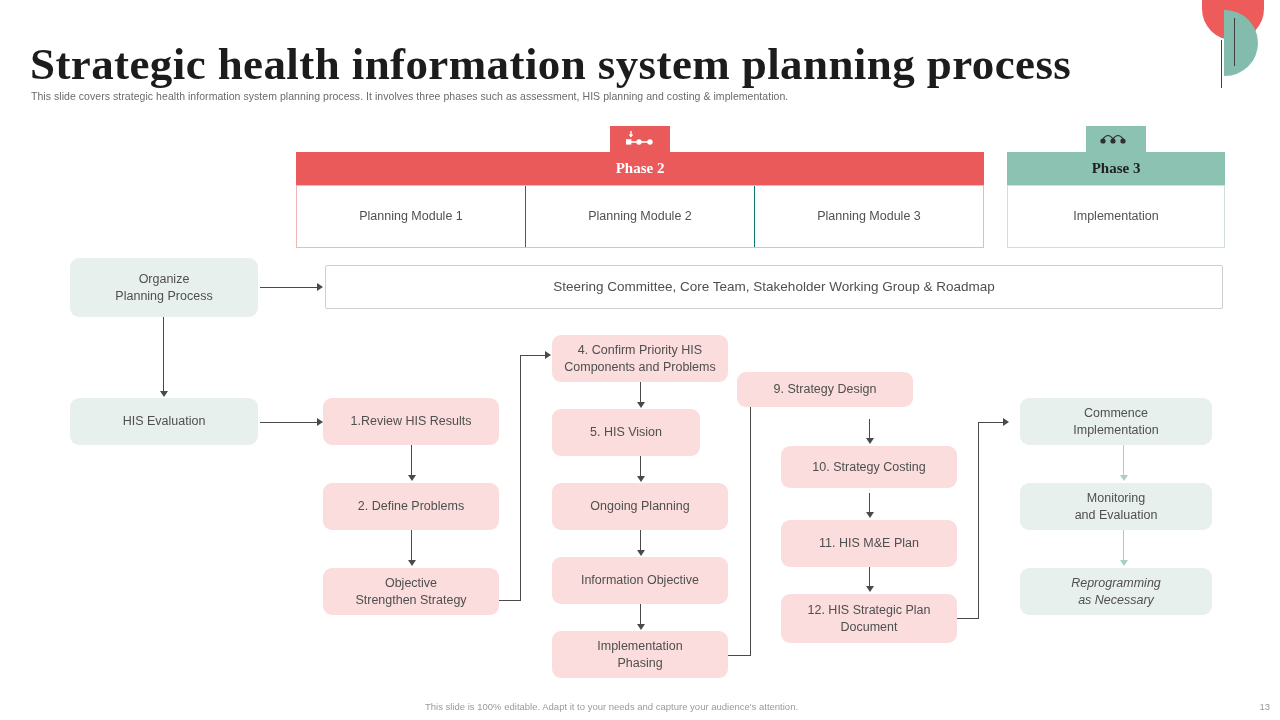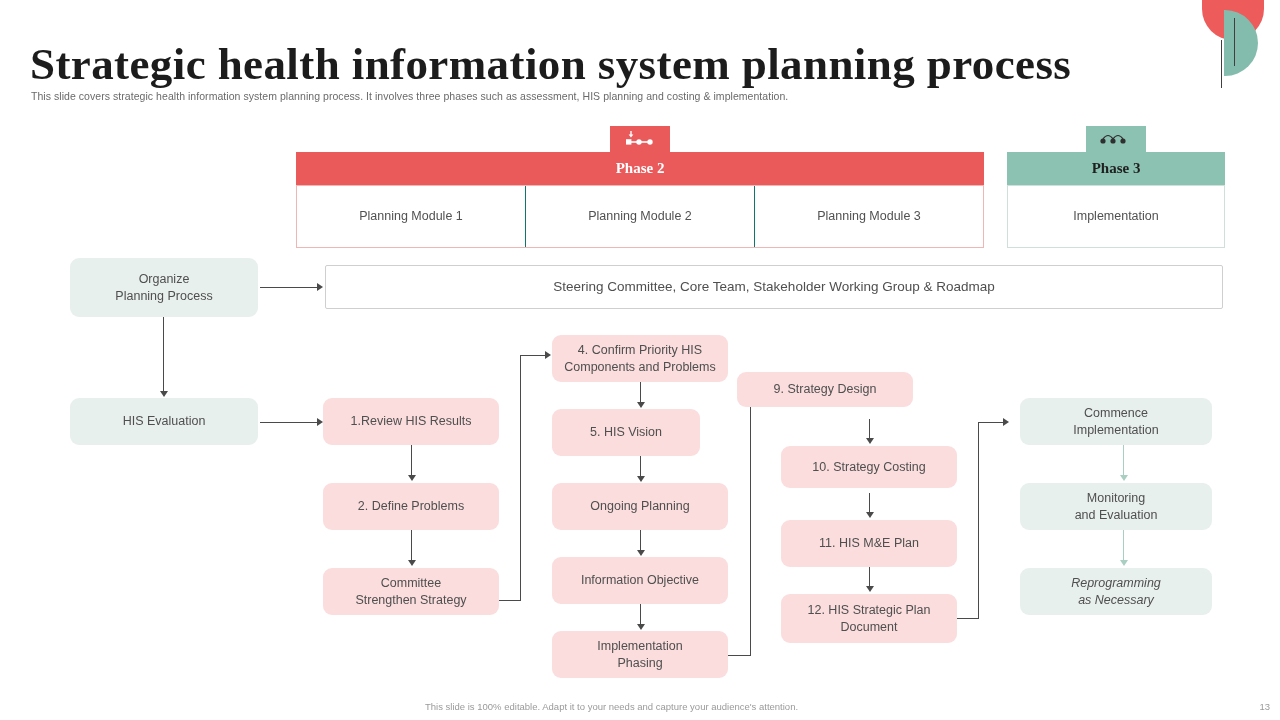--- a/index.html
+++ b/index.html
@@ -165,21 +165,21 @@
   <div class="conn v" style="left:411px;top:445px;height:32px;"></div>
   <div class="arw down" style="left:408px;top:475px;"></div>
 
   <div class="node pink" style="left:323px;top:483px;width:176px;height:47px;">
     <span>2. Define  Problems</span>
   </div>
   <div class="conn v" style="left:411px;top:530px;height:32px;"></div>
   <div class="arw down" style="left:408px;top:560px;"></div>
 
   <div class="node pink" style="left:323px;top:568px;width:176px;height:47px;flex-direction:column;">
-    <span>Committee</span>
+    <span>Objective</span>
     <span>Strengthen Strategy</span>
   </div>
 
   <div class="conn h" style="left:499px;top:600px;width:22px;"></div>
   <div class="conn v" style="left:520px;top:355px;height:246px;"></div>
   <div class="conn h" style="left:520px;top:355px;width:26px;"></div>
   <div class="arw right" style="left:545px;top:351px;"></div>
 
   <div class="node pink" style="left:552px;top:335px;width:176px;height:47px;flex-direction:column;">
     <span>4. Confirm  Priority HIS</span>

